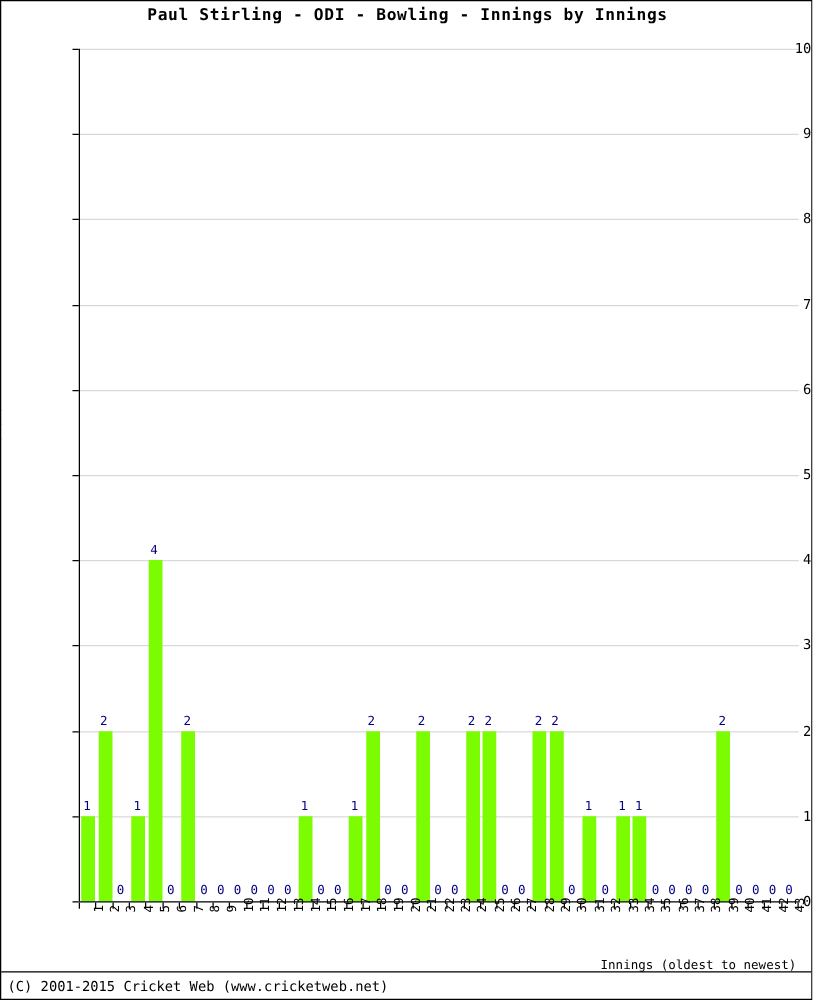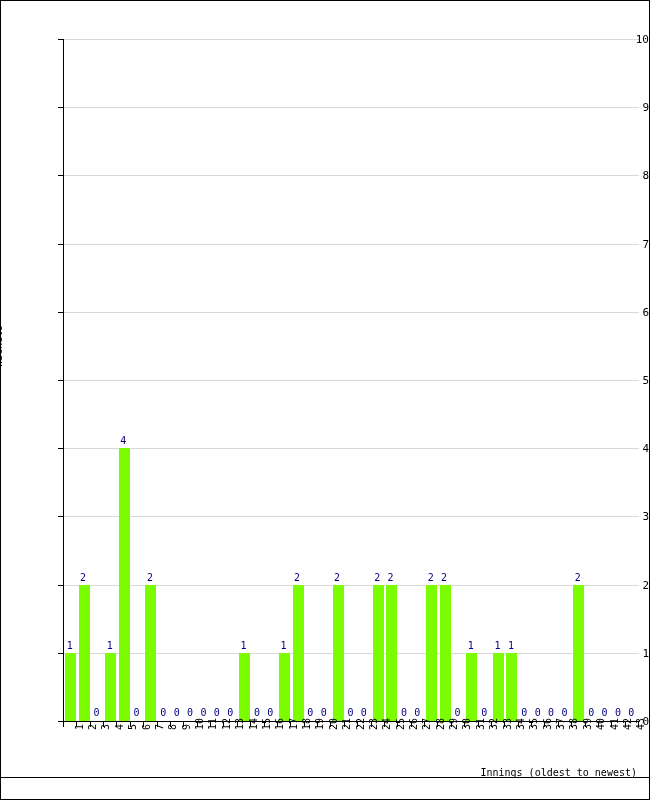--- a/index.html
+++ b/index.html
@@ -149,20 +149,21 @@
     font-size: 11px;
     color: #000000;
     white-space: pre;
   }
 </style>
 </head>
 <body>
 
 <div id="page">
 
+  <div id="chart-title">Paul Stirling - ODI - Bowling - Innings by Innings</div>
 
   <div id="y-axis-title">Wickets</div>
 
   <div id="plot-area">
       <div class="gridline" style="top: 613.8px;"></div>
       <div class="gridline" style="top: 545.6px;"></div>
       <div class="gridline" style="top: 477.4px;"></div>
       <div class="gridline" style="top: 409.2px;"></div>
       <div class="gridline" style="top: 341px;"></div>
       <div class="gridline" style="top: 272.8px;"></div>
@@ -186,20 +187,21 @@
       <div class="bar" title="31: 1" style="left: 402.349px; height: 68.2px;"></div>
       <div class="bar" title="33: 1" style="left: 429.093px; height: 68.2px;"></div>
       <div class="bar" title="34: 1" style="left: 442.465px; height: 68.2px;"></div>
       <div class="bar" title="39: 2" style="left: 509.326px; height: 136.4px;"></div>
     </div>
   <div id="axis-baseline"></div>
 
   <div id="x-axis-title">Innings (oldest to newest)</div>
 
   <div id="footer-separator"></div>
+  <div id="copyright">(C) 2001-2015 Cricket Web (www.cricketweb.net)</div>
 
 <div class="y-tick-label" style="top: 720px;">0</div>
     <div class="y-tick-mark" style="top: 720px;"></div>
     <div class="y-tick-label" style="top: 651.8px;">1</div>
     <div class="y-tick-mark" style="top: 651.8px;"></div>
     <div class="y-tick-label" style="top: 583.6px;">2</div>
     <div class="y-tick-mark" style="top: 583.6px;"></div>
     <div class="y-tick-label" style="top: 515.4px;">3</div>
     <div class="y-tick-mark" style="top: 515.4px;"></div>
     <div class="y-tick-label" style="top: 447.2px;">4</div>

